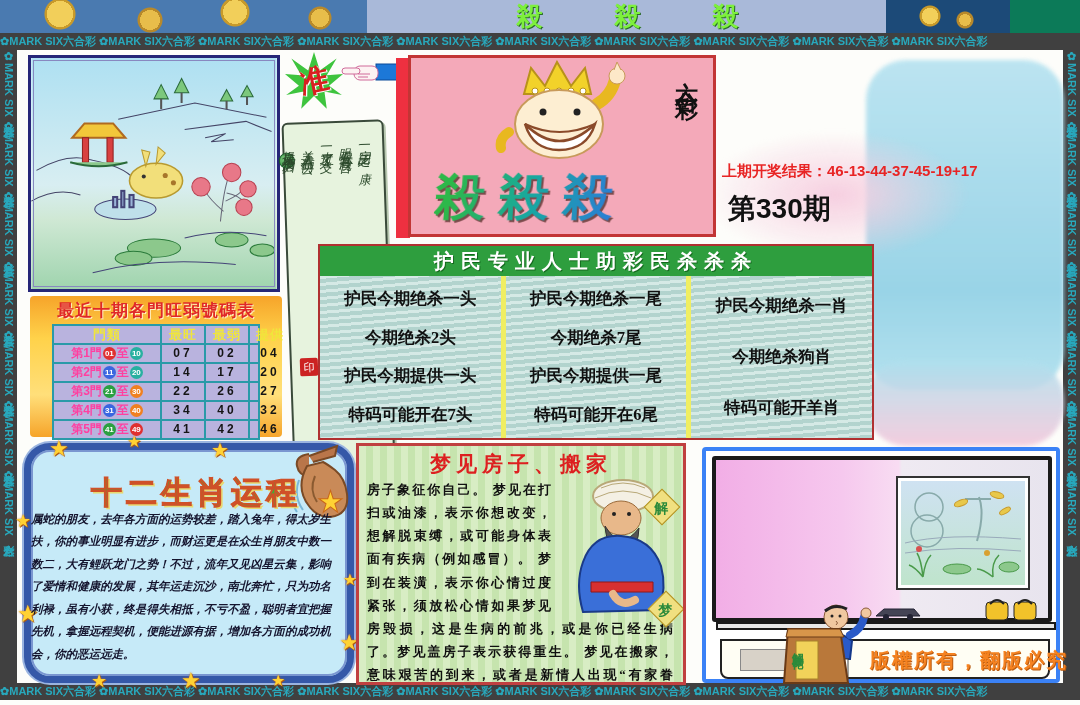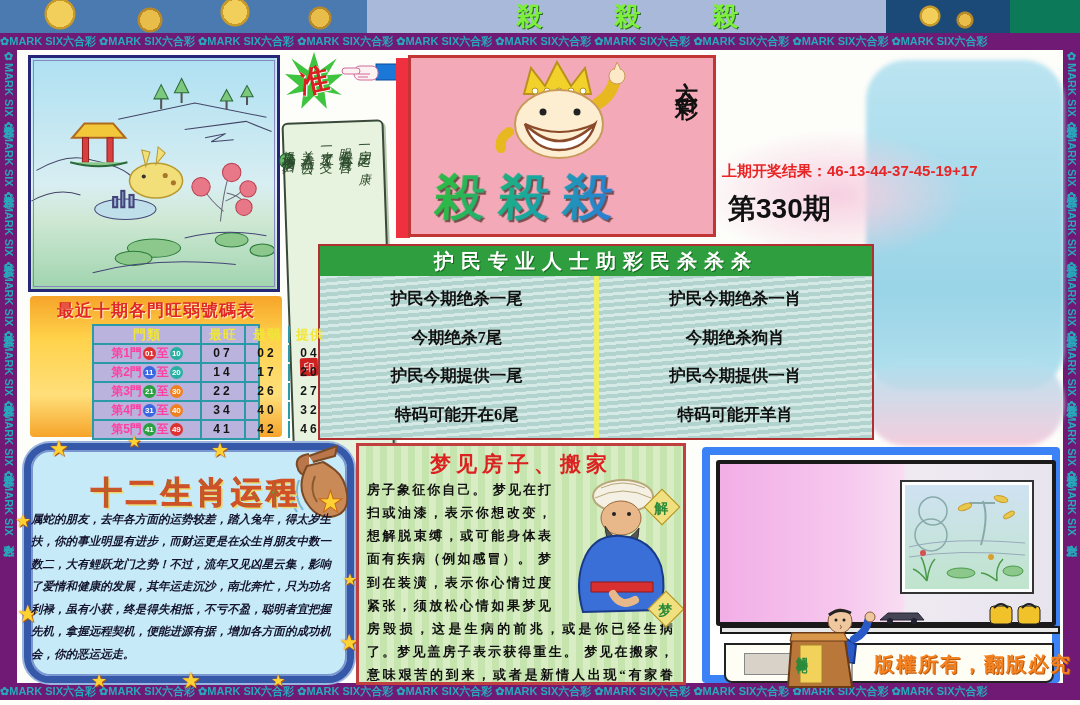--- a/index.html
+++ b/index.html
@@ -15,21 +15,21 @@
       radial-gradient(circle at 320px 18px, #e8bd4a 0 9px,  #b8892a 9px 11px, transparent 12px),
       radial-gradient(circle at 930px 16px, #f2cf5a 0 8px,  #c89a2a 8px 10px, transparent 11px),
       radial-gradient(circle at 965px 20px, #e8bd4a 0 6px,  #b8892a 6px 8px, transparent 9px),
       linear-gradient(90deg, #4a7ab0 0%, #4a7ab0 34%, #a9b9d9 34%, #a9b9d9 82%, #1c4a78 82%, #1c4a78 93.5%, #0c7a58 93.5%, #0c7a58 100%);
   }
   .band-title { position:absolute; left:370px; top:0; width:515px; height:33px; line-height:33px;
     text-align:center; font-size:26px; font-weight:bold; color:#7df03c;
     letter-spacing:72px; padding-left:72px; text-shadow:1px 1px 0 #2a6a2a; }
 
   
-  .strip { position:absolute; background:#701a75; color:#28a8bc; font-size:11px; font-weight:bold;
+  .strip { position:absolute; background:#404040; color:#28a8bc; font-size:11px; font-weight:bold;
     overflow:hidden; white-space:nowrap; }
   .strip-top    { left:0; top:33px;  width:1080px; height:17px; line-height:17px; }
   .strip-bottom { left:0; top:683px; width:1080px; height:17px; line-height:17px; }
   .strip-left   { left:0; top:50px;  width:17px; height:633px; writing-mode:vertical-rl; line-height:17px; }
   .strip-right  { left:1063px; top:50px; width:17px; height:633px; writing-mode:vertical-rl; line-height:17px; }
 
   
   .blob { position:absolute; border-radius:40px; filter:blur(2px); }
   .blob-cyan  { left:866px; top:60px;  width:198px; height:330px; background:linear-gradient(180deg,#b5e2f0 0%,#8fd0e6 70%,#aee0ee 100%); opacity:.9; }
   .blob-pink1 { left:866px; top:360px; width:198px; height:86px;  background:linear-gradient(180deg,#aee0ee, #f2c6da); opacity:.85; }
@@ -92,21 +92,21 @@
   .kill-col { flex:1; display:flex; flex-direction:column; justify-content:space-around; padding:4px 2px; }
   .kill-col + .kill-col { border-left:5px solid #f0ee62; }
   .kill-cell { text-align:center; font-size:16.5px; font-weight:bold; color:#101010;
     font-family:"Liberation Serif", serif; }
 
   
   .gate-panel { position:absolute; left:30px; top:296px; width:252px; height:141px;
     background:linear-gradient(180deg,#f6a42a,#ffd24a 30%,#ffdf7a 70%,#f6a42a); border-radius:4px; padding:3px 22px; }
   .gate-title { text-align:center; color:#e02828; font-size:17px; font-weight:bold; letter-spacing:1px;
     text-shadow:1px 1px 0 #fff0c0; }
-  .gate-table { margin-top:2px; background:#b9b3de; border:2px solid #2a9aa8;margin-left:40px; }
+  .gate-table { margin-top:2px; background:#b9b3de; border:2px solid #2a9aa8; }
   .gate-row { display:grid; grid-template-columns:106px 44px 44px 42px; border-top:2px solid #2a9aa8; }
   .gate-row:first-child { border-top:none; }
   .gate-cell { border-left:2px solid #2a9aa8; text-align:center; font-size:12px; font-weight:bold;
     color:#151515; line-height:17px; letter-spacing:3px; }
   .gate-cell:first-child { border-left:none; }
   .gate-head .gate-cell { color:#f0e63a; letter-spacing:1px; font-size:13px; }
   .gate-label { display:flex; align-items:center; justify-content:center; gap:1px; }
   .gate-name, .gate-to { color:#ff3fa0; font-weight:bold; font-size:12px; letter-spacing:0; }
   .ball { display:inline-block; width:13px; height:13px; border-radius:50%; color:#fff;
     font-size:8px; line-height:13px; text-align:center; letter-spacing:0; font-weight:bold; }
@@ -139,21 +139,21 @@
   .dream-man { position:absolute; right:2px; top:28px; }
   .dream-body { font-size:13px; line-height:1.78; color:#101010; font-weight:bold; text-align:justify;
     font-family:"Liberation Serif", serif; letter-spacing:2px; }
   .dream-tag { position:absolute; width:26px; height:26px; background:#f0e080; border:1px solid #b09020;
     transform:rotate(45deg); text-align:center; }
   .dream-tag span { display:block; transform:rotate(-45deg); color:#2a8a3a; font-size:14px; font-weight:bold; line-height:26px; }
   .tag1 { right:8px; top:48px; } .tag2 { right:4px; top:150px; }
 
   
   .copy-panel { position:absolute; left:702px; top:447px; width:358px; height:236px; background:#ffffff;
-    border:8px solid #3b82f6; border-radius:4px; }
+    border:4px solid #3b82f6; border-radius:4px; }
   .board { position:absolute; left:6px; top:5px; width:340px; height:166px; background:#f4f0f6;
     border:4px solid #1a1a1a; border-radius:3px;
     background:linear-gradient(90deg,#f2aee6 0%,#f6c8ee 38%,#f8dcf2 55%,#efeaf2 56%,#e8e4ee 100%); }
   .board-tray { position:absolute; left:0; bottom:-12px; width:340px; height:8px; background:#e8e8e8;
     border:2px solid #1a1a1a; }
   .picture-frame { position:absolute; right:18px; top:16px; width:134px; height:114px;
     background:#fff; border:2px solid #333; padding:3px; }
   .picture-frame svg { display:block; width:100%; height:100%; }
   .tray-items { position:absolute; left:150px; bottom:-10px; }
   .under-strip { position:absolute; left:14px; top:188px; width:330px; height:40px; background:#fffef4;
@@ -301,29 +301,34 @@
 
   <div class="result-line">
     <span>上期开奖结果：</span><span>46-13-44-37-45-19+17</span>
   </div>
   <div class="issue">第330期</div>
 
   <div class="kill-section">
     <div class="kill-header">护民专业人士助彩民杀杀杀</div>
     <div class="kill-table">
       <div class="kill-col">
+        <div class="kill-cell">护民今期绝杀一头</div>
+        <div class="kill-cell">今期绝杀2头</div>
+        <div class="kill-cell">护民今期提供一头</div>
+        <div class="kill-cell">特码可能开在7头</div>
+      </div>
+      <div class="kill-col">
         <div class="kill-cell">护民今期绝杀一尾</div>
         <div class="kill-cell">今期绝杀7尾</div>
         <div class="kill-cell">护民今期提供一尾</div>
         <div class="kill-cell">特码可能开在6尾</div>
       </div>
       <div class="kill-col">
         <div class="kill-cell">护民今期绝杀一肖</div>
         <div class="kill-cell">今期绝杀狗肖</div>
-        <div class="kill-cell">护民今期提供一肖</div>
         <div class="kill-cell">特码可能开羊肖</div>
       </div>
     </div>
   </div>
 
   <div class="gate-panel">
     <div class="gate-title">最近十期各門旺弱號碼表</div>
     <div class="gate-table">
       <div class="gate-row gate-head">
         <div class="gate-cell">門類</div>

